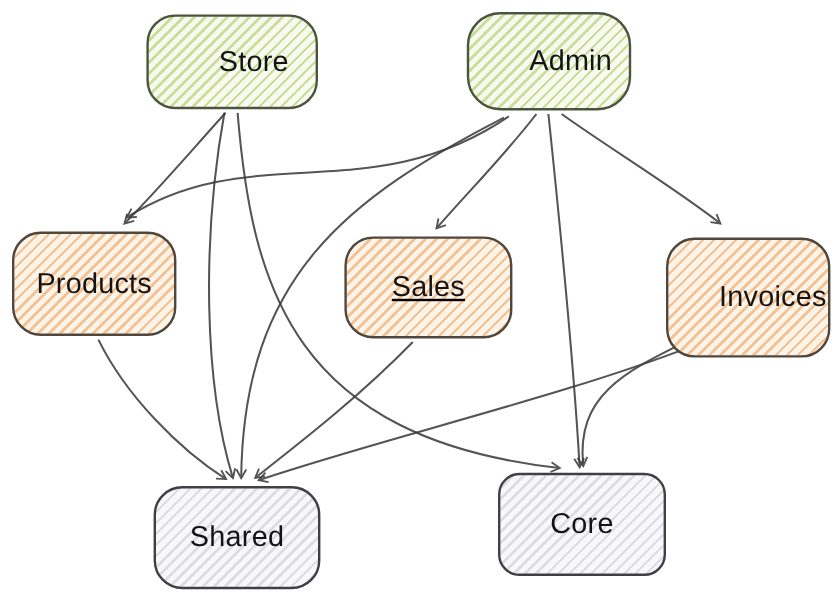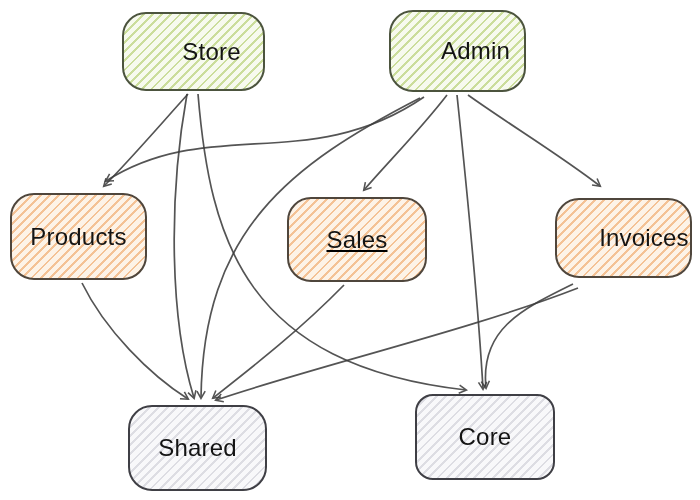--- a/index.html
+++ b/index.html
@@ -55,24 +55,24 @@
       #f4c295 0px, #f4c295 2px, #fdf3e7 2px, #fdf3e7 6.5px);
     border-color: #4f463c;
   }
   .node.gray {
     background: repeating-linear-gradient(135deg,
       #dddde3 0px, #dddde3 2px, #f8f8fa 2px, #f8f8fa 6.5px);
     border-color: #3f3f45;
   }
   
   #node-store    { left: 122px; top: 12px;  width: 143px; height: 79px; }
-  #node-admin    { left: 389px; top: 10px;  width: 137px; height: 82px; }
+  #node-admin    { left: 389px; top: 10px;  width: 137px; height: 82px; border-radius: 28px; }
   #node-products { left: 10px;  top: 193px; width: 137px; height: 87px; }
   #node-sales    { left: 287px; top: 197px; width: 140px; height: 85px; text-decoration: underline; }
-  #node-invoices { left: 555px; top: 198px; width: 137px; height: 80px; padding-left: 41px; }
+  #node-invoices { left: 555px; top: 198px; width: 137px; height: 100px; padding-left: 41px; }
   #node-shared   { left: 128px; top: 405px; width: 139px; height: 86px; }
   #node-core     { left: 415px; top: 394px; width: 140px; height: 86px; border-radius: 18px; }
 </style>
 </head>
 <body>
 
 <div class="canvas">
 
   <svg class="edges-layer" width="700" height="500" viewBox="0 0 700 500" xmlns="http://www.w3.org/2000/svg">
     <defs>

